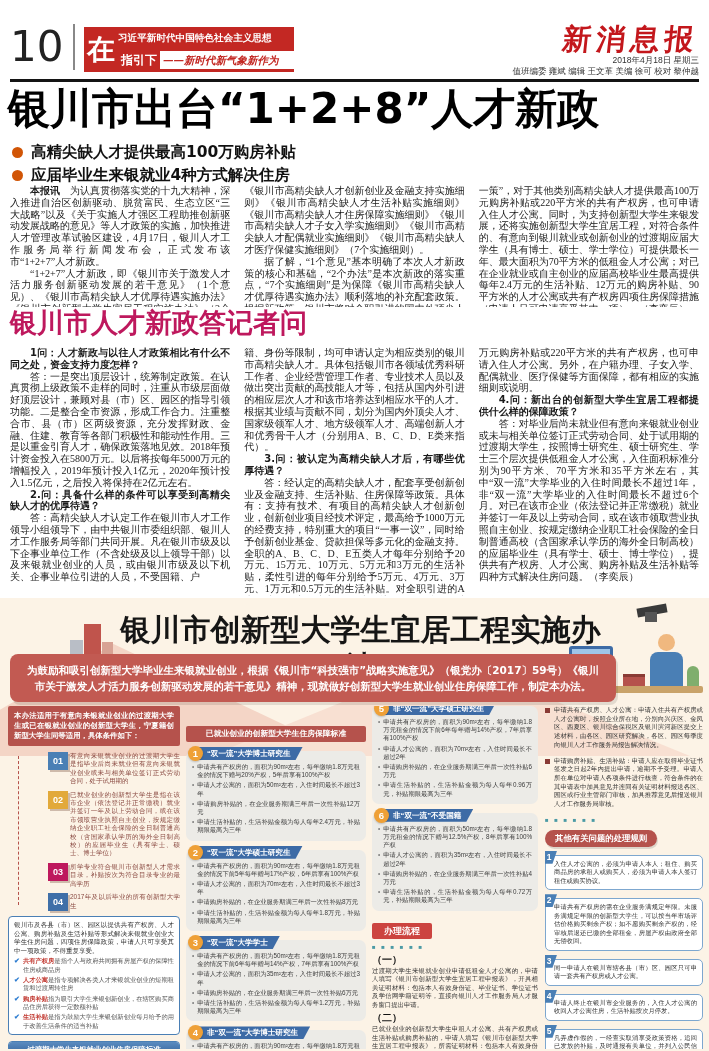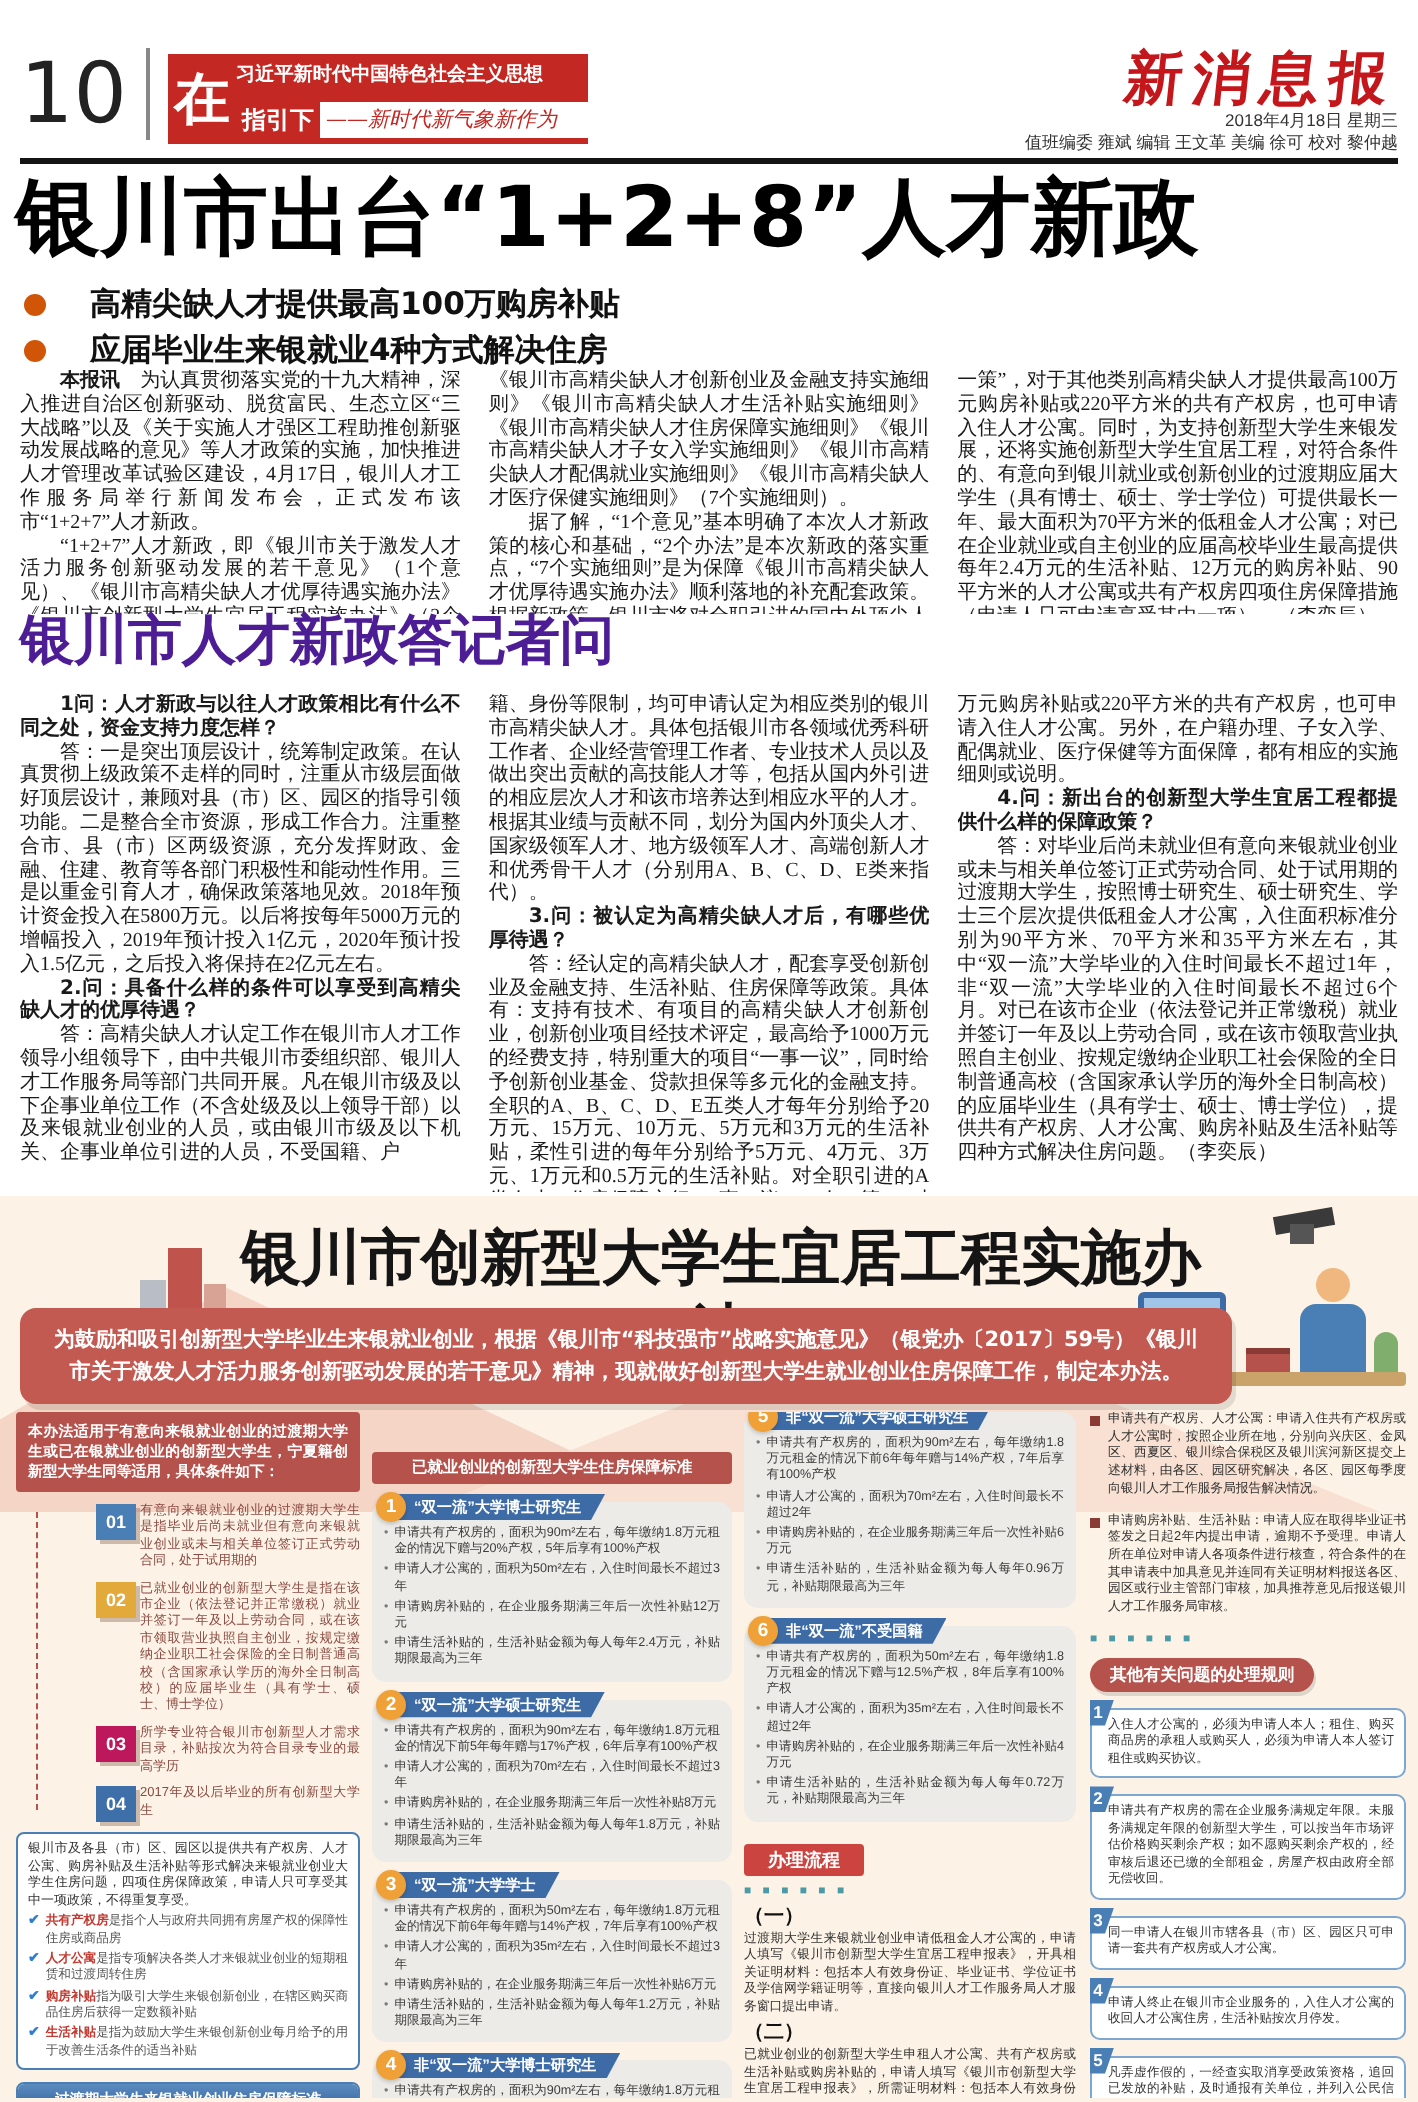--- a/index.html
+++ b/index.html
@@ -12,49 +12,49 @@
            font-size:42px;line-height:46px;color:#222;padding-right:10px;
            border-right:2px solid #888;height:46px;}
   .slogan{position:absolute;left:74px;top:3px;width:210px;height:45px;background:#c32823;display:flex;}
   .sl-big{width:34px;font-family:"DejaVu Sans",sans-serif;font-weight:700;font-size:28px;
           line-height:45px;color:#fff;text-align:center;}
   .sl-right{flex:1;display:flex;flex-direction:column;overflow:hidden;}
   .sl-l1{font-family:"DejaVu Sans",sans-serif;font-weight:700;font-size:9.6px;line-height:14px;
          color:#fff;padding:4px 2px 0 0;white-space:nowrap;}
   .sl-row{flex:1;display:flex;align-items:center;margin-top:3px;}
   .sl-l2{font-family:"DejaVu Sans",sans-serif;font-weight:700;font-size:12px;color:#fff;padding:0 3px;}
-  .sl-l3{flex:1;background:#fff;color:#c32823;font-family:"DejaVu Serif",serif;font-weight:400;
+  .sl-l3{flex:1;background:#fff;color:#c32823;font-family:"DejaVu Serif",serif;font-weight:700;
          font-style:italic;font-size:10.5px;line-height:18px;height:18px;padding-left:3px;white-space:nowrap;}
   .mast-right{position:absolute;right:0;top:0;text-align:right;}
   .logo{font-family:"DejaVu Serif",serif;font-weight:700;font-size:29px;line-height:31px;
         color:#c3171c;letter-spacing:5px;transform:skewX(-6deg);}
   .dateline,.staffline{font-family:"Liberation Sans",sans-serif;font-size:8.5px;line-height:11px;color:#333;}
   .mast-rule{position:absolute;top:79px;left:10px;width:689px;border-top:3px solid #141414;}
 
   
   .headline{position:absolute;top:84px;left:8px;width:698px;margin:0;
             font-family:"DejaVu Sans",sans-serif;font-weight:900;font-size:42px;line-height:50px;
             color:#000;white-space:nowrap;letter-spacing:0;}
   .lead-bullets{position:absolute;top:143px;left:12px;}
-  .lbrow{display:flex;align-items:center;gap:22px;margin-bottom:5px;}
+  .lbrow{display:flex;align-items:center;gap:8px;margin-bottom:5px;}
   .ldot{width:11px;height:11px;border-radius:50%;}
   .lbtext{font-family:"DejaVu Sans",sans-serif;font-weight:600;font-size:15.5px;line-height:18px;color:#111;}
 
   
   .article{position:absolute;left:10px;width:689px;display:flex;gap:14px;overflow:hidden;}
   .article .col{flex:1;font-family:"Liberation Serif",serif;font-size:10px;line-height:11.8px;
                 color:#1a1a1a;text-align:justify;overflow:hidden;}
   .lead-art{top:185px;height:122px;}
   .qa-art{top:347px;height:249px;}
   .para{margin:0;text-indent:2em;}
   .para.noind{text-indent:0;}
   .para.q{font-family:"DejaVu Sans",sans-serif;font-weight:700;}
   .lead-word{font-family:"DejaVu Sans",sans-serif;font-weight:700;}
-  .qa-headline{position:absolute;top:306px;left:10px;margin:0;font-family:Liberation Mono, monospace;
-               font-weight:900;font-size:27px;line-height:34px;color:#4c1d95;}
+  .qa-headline{position:absolute;top:306px;left:10px;margin:0;font-family:Liberation Serif, serif;
+               font-weight:900;font-size:27px;line-height:34px;color:#be185d;}
 
   
   .ig{position:absolute;top:598px;left:0;width:709px;height:453px;background:#fcf3e6;overflow:hidden;
       font-family:"Liberation Sans",sans-serif;}
   .hill1{position:absolute;left:-80px;top:46px;width:430px;height:112px;background:#f4d5c6;
          clip-path:polygon(0 100%,45% 0,100% 100%);}
   .hill2{position:absolute;left:210px;top:60px;width:480px;height:98px;background:#f8e0d2;
          clip-path:polygon(0 100%,50% 0,100% 100%);}
   .bld1{position:absolute;left:84px;top:26px;width:17px;height:40px;background:#c0544c;}
   .bld2{position:absolute;left:70px;top:42px;width:13px;height:24px;background:#b9bec6;}

